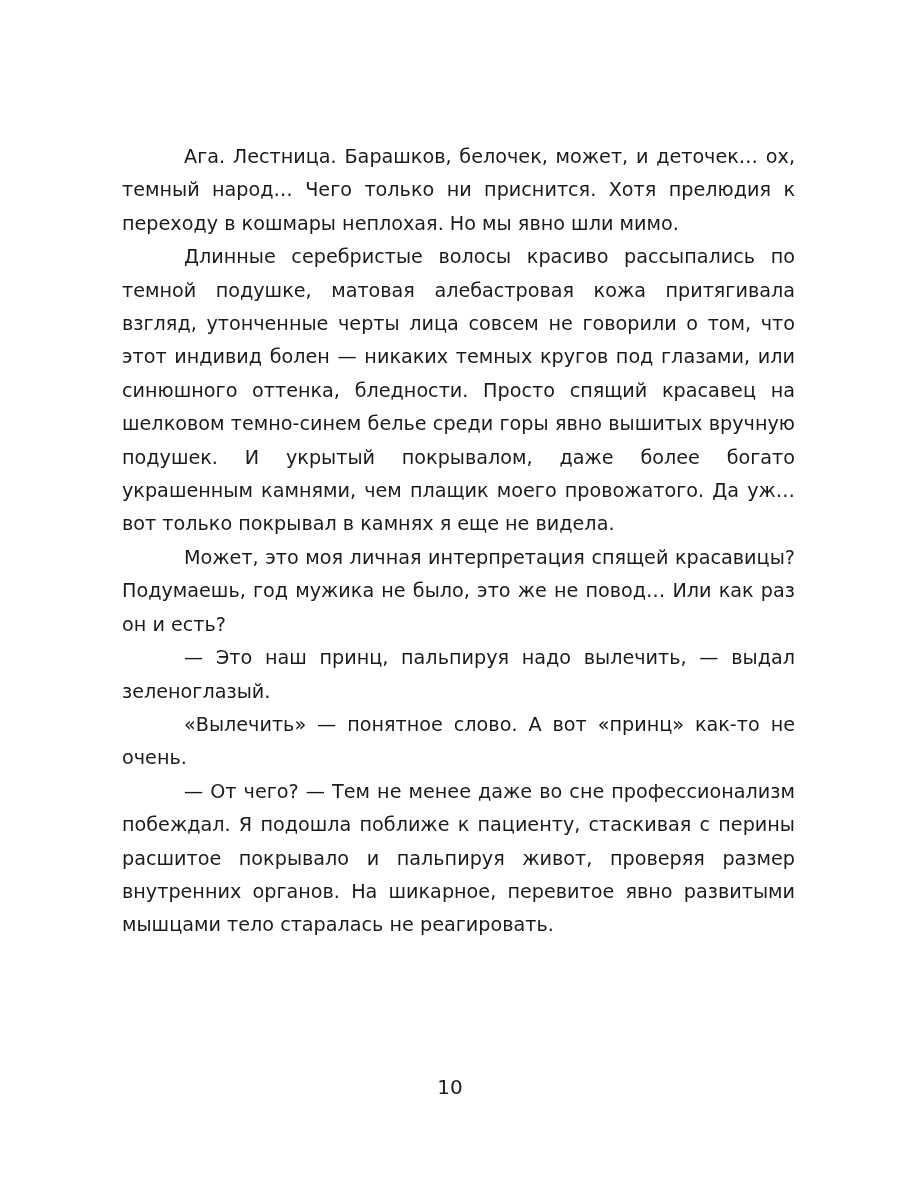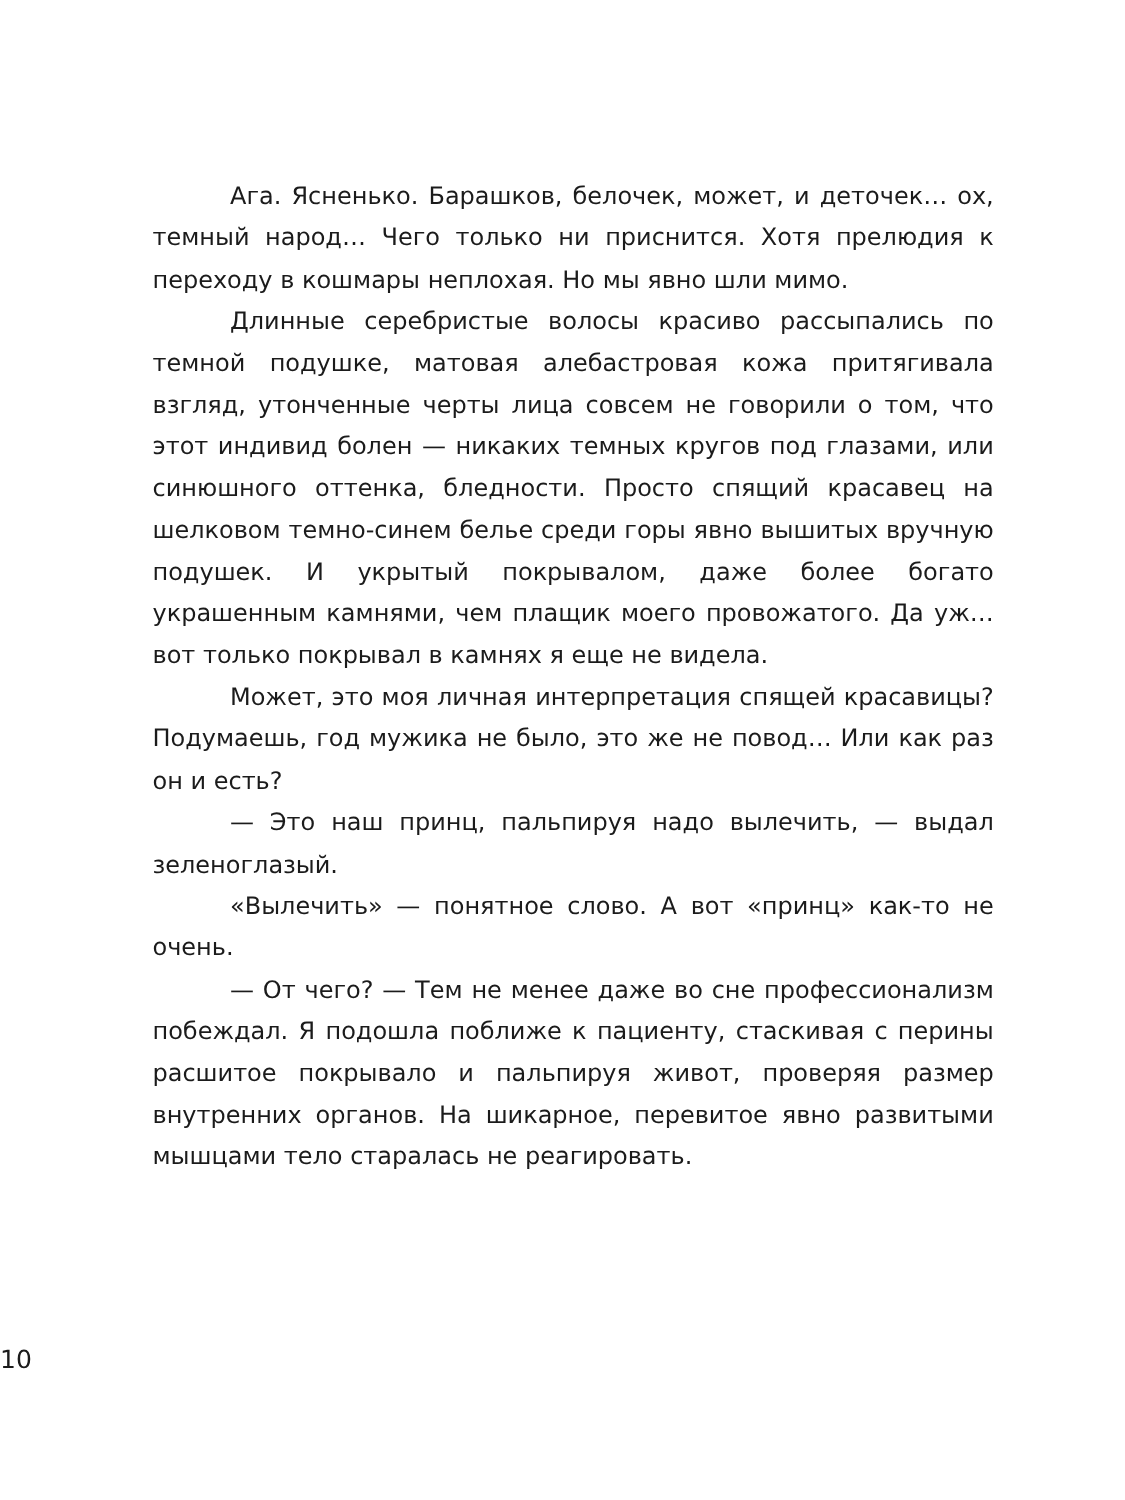--- a/index.html
+++ b/index.html
@@ -33,31 +33,32 @@
   }
   .body-text p {
     margin: 0;
     text-indent: 62px;
   }
   .page-number {
     position: absolute;
     left: 0;
     top: 1075px;
     width: 900px;
+    text-align: center;
     font-size: 20px;
     color: #1b1b1b;
     font-family: "DejaVu Sans", sans-serif;
   }
 </style>
 </head>
 <body>
 
 <div class="page">
   <div class="body-text">
-    <p>Ага. Ясненько. Барашков, белочек, может, и деточек… ох, темный народ… Чего только ни приснится. Хотя прелюдия к переходу в кошмары неплохая. Но мы явно шли мимо.</p>
+    <p>Ага. Лестница. Барашков, белочек, может, и деточек… ох, темный народ… Чего только ни приснится. Хотя прелюдия к переходу в кошмары неплохая. Но мы явно шли мимо.</p>
     <p>Длинные серебристые волосы красиво рассыпались по темной подушке, матовая алебастровая кожа притягивала взгляд, утонченные черты лица совсем не говорили о том, что этот индивид болен — никаких темных кругов под глазами, или синюшного оттенка, бледности. Просто спящий красавец на шелковом темно-синем белье среди горы явно вышитых вручную подушек. И укрытый покрывалом, даже более богато украшенным камнями, чем плащик моего провожатого. Да уж… вот только покрывал в камнях я еще не видела.</p>
     <p>Может, это моя личная интерпретация спящей красавицы? Подумаешь, год мужика не было, это же не повод… Или как раз он и есть?</p>
     <p>— Это наш принц, пальпируя надо вылечить, — выдал зеленоглазый.</p>
     <p>«Вылечить» — понятное слово. А вот «принц» как-то не очень.</p>
     <p>— От чего? — Тем не менее даже во сне профессионализм побеждал. Я подошла поближе к пациенту, стаскивая с перины расшитое покрывало и пальпируя живот, проверяя размер внутренних органов. На шикарное, перевитое явно развитыми мышцами тело старалась не реагировать.</p>
   </div>
 </div>
 
 <div class="page-number">10</div>
 

